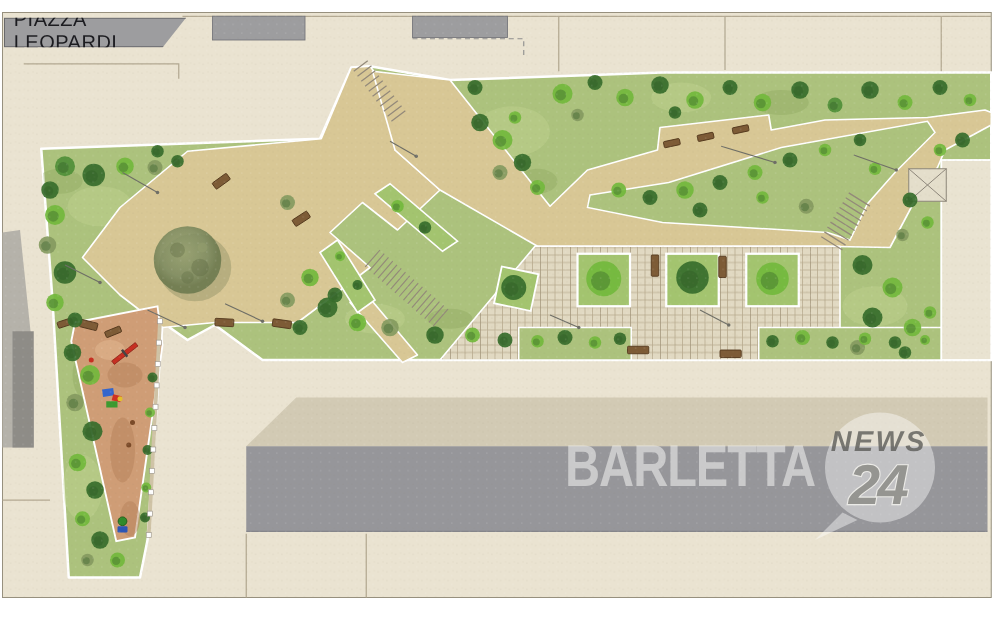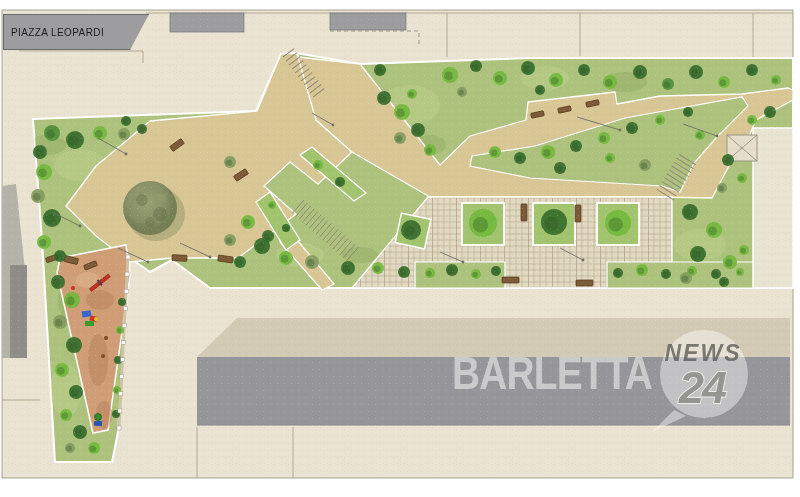--- a/index.html
+++ b/index.html
@@ -8,23 +8,23 @@
   svg{position:absolute;left:0;top:0;}
   .paper{fill:var(--c-paper);stroke:#97907e;stroke-width:.8;}
   .joint{stroke:var(--c-joint);stroke-width:1;fill:none;}
   .jointd{stroke:#8f8f8f;stroke-width:.9;fill:none;stroke-dasharray:4 3;}
   .bld{fill:var(--c-building);stroke:#75757a;stroke-width:.7;}
   .lawn{fill:var(--c-lawn);}
   .wpoly{stroke:#fff;stroke-width:2;stroke-linejoin:round;}
   .wthin{stroke:#fff;stroke-width:1.3;stroke-linejoin:round;}
   .path{fill:var(--c-path);}
   .planter{fill:var(--c-planter);}
-  .title-block{position:absolute;left:3px;top:14px;width:146px;height:36px;
+  .title-block{position:absolute;left:3px;top:14px;width:146px;height:24px;
     background:var(--c-building);border:1px solid #69696c;box-sizing:border-box;
-    display:flex;align-items:center;padding-left:7px;font-size:10px;color:#1c1c20;
+    display:flex;align-items:center;padding-left:7px;font-size:16px;color:#1c1c20;
     letter-spacing:.4px;clip-path:polygon(0 0,100% 0,87% 100%,0 100%);}
   .wm-brand{fill:var(--c-wm_white);opacity:.52;font-weight:bold;font-size:47px;letter-spacing:-1px;}
   .wm-news{fill:var(--c-wm_gray);opacity:.78;font-weight:bold;font-style:italic;font-size:23px;letter-spacing:2px;}
   .wm-24{fill:var(--c-wm_num);opacity:.82;font-weight:bold;font-style:italic;font-size:45px;
     letter-spacing:-2px;stroke:#f5f4ef;stroke-width:1.8px;paint-order:stroke;}
 </style>
 </head>
 <body>
 
 <div class="page">

